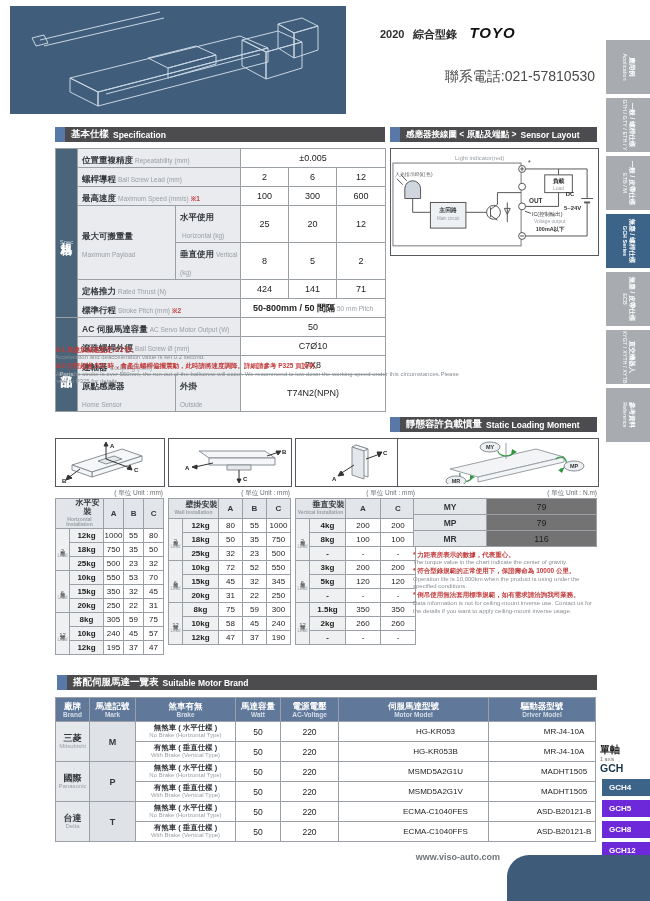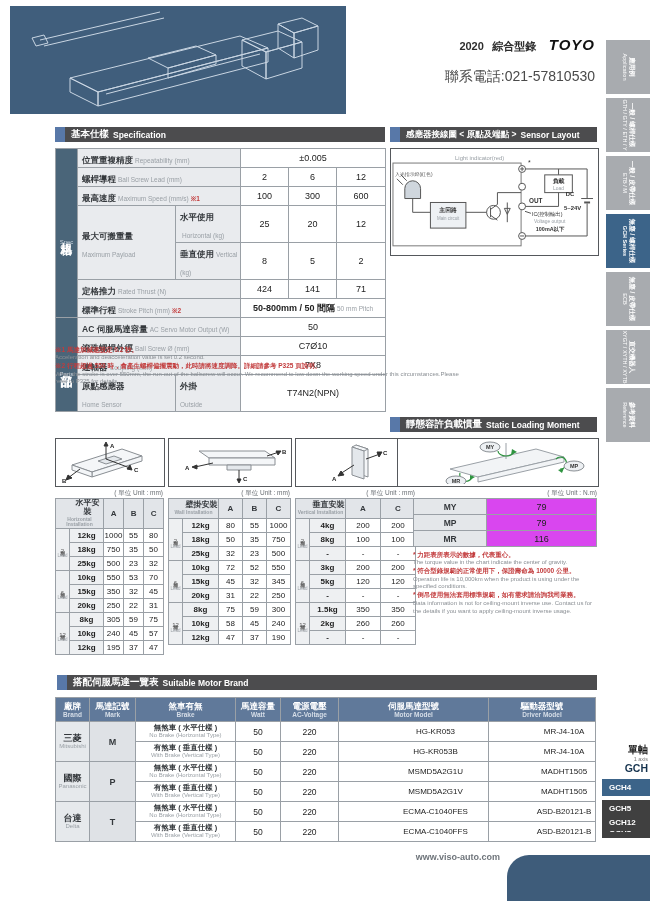--- a/index.html
+++ b/index.html
@@ -3,21 +3,21 @@
 <meta charset="utf-8">
 <style>
   html,body{margin:0;padding:0;}
   body{font-family:"Liberation Sans",sans-serif;background:#fff;}
   #page{position:relative;width:650px;height:901px;background:#fff;overflow:hidden;}
 
   
   #hero{position:absolute;left:10px;top:6px;width:336px;height:108px;background:#405e7c;}
 
   
-  #brandline{position:absolute;left:380px;top:36px;width:215px;text-align:right;color:#2e2e2e;}
+  #brandline{position:absolute;left:380px;top:24px;width:215px;text-align:left;color:#2e2e2e;}
   #brandline .yr{font-size:11px;font-weight:bold;}
   #brandline .cat{font-size:11px;font-weight:bold;margin-left:4px;}
   #brandline .logo{font-size:15px;font-weight:bold;font-style:italic;letter-spacing:1px;margin-left:8px;color:#111;}
   #phone{position:absolute;left:380px;top:68px;width:215px;text-align:right;font-size:14px;color:#4a4a4a;}
 
   
   .vtab{position:absolute;left:606px;width:44px;height:54px;background:#a8abaf;}
   .vtab.active{background:#3c6489;}
   .vtab .rot{position:absolute;top:50%;left:50%;width:54px;transform:translate(-50%,-50%) rotate(90deg);text-align:center;color:#fff;line-height:1.25;}
   .vtab .vzh{display:block;font-size:6.5px;font-weight:bold;white-space:nowrap;}
@@ -71,46 +71,46 @@
   .oh-table td.lead{background:#eef0f2;}
   .lead .lzh{writing-mode:vertical-rl;text-orientation:upright;font-size:5.5px;color:#555;display:inline-block;line-height:1;}
   .lead .lnum{display:block;font-size:6px;color:#555;line-height:1.1;}
   .lead .len{display:block;font-size:4.5px;color:#9aa0a6;line-height:1.1;}
 
   
   #moment-table{position:absolute;left:413px;top:498px;width:184px;border:1.5px solid #55585c;}
   #moment-table tr{height:16px;}
   #moment-table td{vertical-align:middle;text-align:center;}
   #moment-table td.k{background:#e4e7ea;font-size:8.5px;font-weight:bold;color:#34383c;width:72px;}
-  #moment-table td.v{background:#d946ef;font-size:9px;color:#222;}
+  #moment-table td.v{background:#737373;font-size:9px;color:#222;}
   #moment-notes{position:absolute;left:413px;top:551px;width:186px;line-height:1.3;}
 
   
   #motor-table{position:absolute;left:55px;top:697px;width:540px;border:1.5px solid #55585c;}
   #motor-table tr.hd{height:24px;}
   #motor-table tr{height:20px;}
   #motor-table th{background:#60799a;vertical-align:middle;text-align:center;}
   #motor-table th .zh{display:block;font-size:8.5px;font-weight:bold;color:#fff;line-height:1.2;}
   #motor-table th .en{display:block;font-size:6.5px;color:#d6dee8;line-height:1.2;}
   #motor-table td{vertical-align:middle;text-align:center;background:#fff;}
   #motor-table td.brand{background:#e6e9ec;}
   #motor-table td.brand .zh{display:block;font-size:9px;font-weight:bold;color:#34383c;line-height:1.2;}
   #motor-table td.brand .en{display:block;font-size:6px;color:#9aa0a6;line-height:1.2;}
   #motor-table td.mark{background:#dfe2e6;font-size:9px;font-weight:bold;color:#34383c;}
   #motor-table td.brake .zh{display:block;font-size:7.5px;font-weight:bold;color:#34383c;line-height:1.2;}
   #motor-table td.brake .en{display:block;font-size:6px;color:#9aa0a6;line-height:1.2;}
   #motor-table td.num{font-size:8.5px;color:#222;}
   #motor-table td.model{font-size:8px;color:#222;padding-left:44px;}
 
   
-  #series-label{position:absolute;left:600px;top:744px;width:48px;text-align:right;line-height:1.15;}
+  #series-label{position:absolute;left:600px;top:744px;width:48px;text-align:left;line-height:1.15;}
   #series-label .szh{display:block;font-size:10px;font-weight:bold;color:#1c1c1c;}
   #series-label .sen{display:block;font-size:5.5px;color:#777;}
   #series-label .smodel{display:block;font-size:10.5px;font-weight:bold;color:#17344f;}
-  .gch-tab{position:absolute;left:602px;width:48px;height:17px;background:#404040;color:#fff;font-size:8px;font-weight:bold;line-height:17px;padding-left:7px;box-sizing:border-box;}
+  .gch-tab{position:absolute;left:602px;width:48px;height:17px;background:#6d28d9;color:#fff;font-size:8px;font-weight:bold;line-height:17px;padding-left:7px;box-sizing:border-box;}
   .gch-tab.active{background:#3c6489;}
 
   #website{position:absolute;left:380px;top:852px;width:120px;text-align:right;font-size:9px;font-weight:bold;color:#6f757b;}
   #corner{position:absolute;left:507px;top:855px;width:143px;height:46px;background:#3e5c7a;border-top-left-radius:22px;}
 
   svg text{font-family:"Liberation Sans",sans-serif;}
 </style>
 </head>
 <body>
 
@@ -798,18 +798,18 @@
     </table>
 
   <div id="series-label">
     <span class="szh">單軸</span>
     <span class="sen">1 axis</span>
     <span class="smodel">GCH</span>
   </div>
   <div class="gch-tab active" style="top:779px">GCH4</div>
   <div class="gch-tab" style="top:800px">GCH5</div>
   <div class="gch-tab" style="top:821px">GCH8</div>
-  <div class="gch-tab" style="top:814px">GCH12</div>
+  <div class="gch-tab" style="top:842px">GCH12</div>
 
   <div id="website">www.viso-auto.com</div>
   <div id="corner"></div>
 
 </div>
 
 </body></html>

